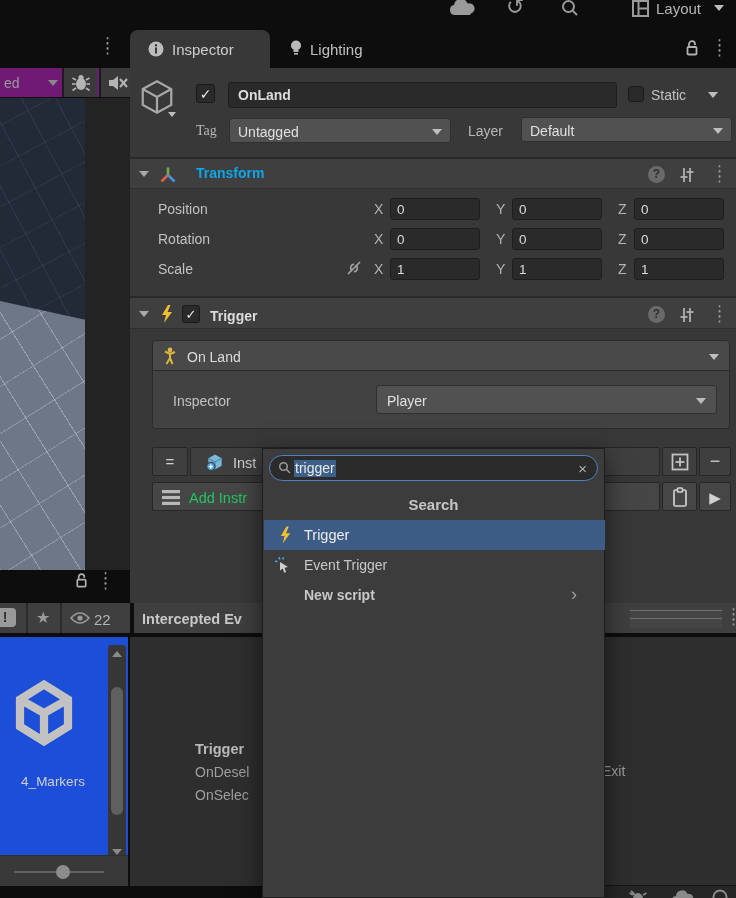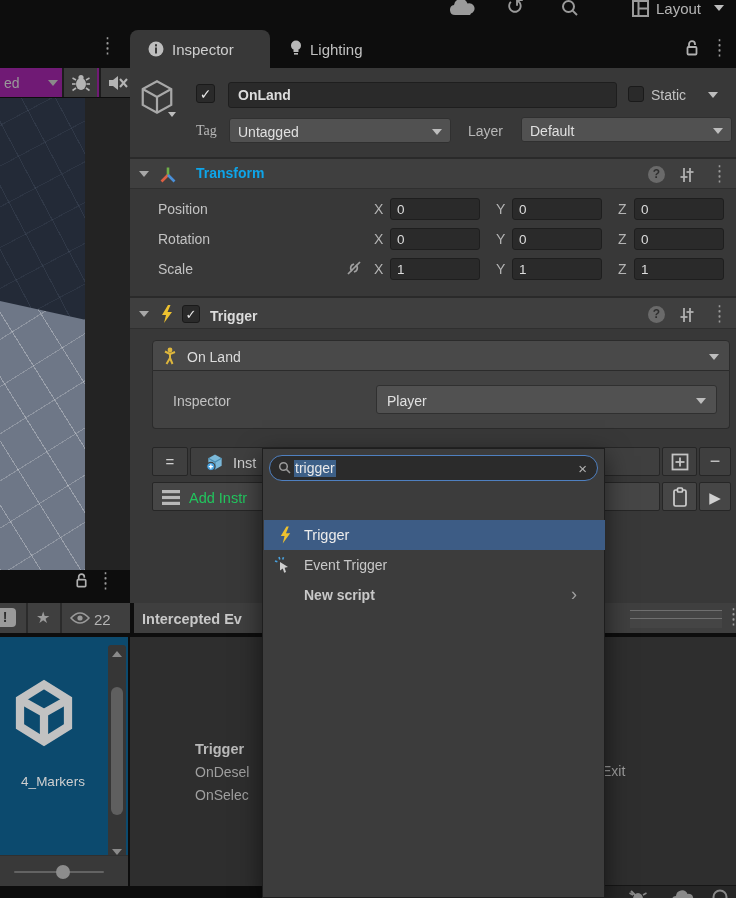--- a/index.html
+++ b/index.html
@@ -272,21 +272,21 @@
     <div class="abs txt" style="left:94px;top:9px;font-size:15px;color:#b4b4b4;">22</div>
   </div>
   <div class="abs hdr" style="left:134px;top:603px;width:696px;height:30px;">
     <div class="abs txt bold" style="left:8px;top:9px;font-size:14.5px;color:#c8c8c8;">Intercepted Ev</div>
     <div class="abs" style="left:496px;top:7px;width:92px;height:18px;background:#454545;border-top:1px solid #6f6f6f;box-sizing:border-box;">
       <div style="margin-top:7px;height:1px;background:#707070;"></div>
     </div>
     <div class="abs dots" style="left:592px;top:8px;">⋮<br>⋮</div>
   </div>
 
-  <div class="abs" style="left:0;top:637px;width:128px;height:249px;background:#0c4a6e;overflow:hidden;">
+  <div class="abs" style="left:0;top:637px;width:128px;height:249px;background:#1d4ed8;overflow:hidden;">
     <div class="abs" style="left:0;top:10px;width:106px;height:160px;">
       <svg style="margin:30px 0 0 8px;" width="72" height="72" viewBox="0 0 48 48">
         <path d="M8 15 L24 5 L40 15 L40 33 L24 43 L8 33 Z" fill="none" stroke="#c2c2c2" stroke-width="5.5"></path>
         <path d="M8 15 L24 24 L40 15 M24 24 L24 43" fill="none" stroke="#c2c2c2" stroke-width="5.5"></path>
       </svg>
       <div class="abs txt" style="left:0;top:128px;width:106px;text-align:center;font-size:13.5px;color:#cfcfcf;">4_Markers</div>
     </div>
 
     <div class="abs" style="left:108px;top:8px;width:18px;height:216px;background:#363636;border-radius:3px;">
       <div class="abs caret" style="left:4px;top:6px;border-top:none;border-bottom:6px solid #8a8a8a;"></div>
@@ -326,20 +326,21 @@
 
     <div class="abs" style="left:6px;top:6px;width:329px;height:26px;background:#2b2b2b;border:1.5px solid #4f80c0;border-radius:13px;box-sizing:border-box;">
       <svg class="abs" style="left:8px;top:5px;" width="13" height="13" viewBox="0 0 13 13">
         <circle cx="5.5" cy="5.5" r="3.8" fill="none" stroke="#9a9a9a" stroke-width="1.5"></circle>
         <line x1="8.4" y1="8.4" x2="12" y2="12" stroke="#9a9a9a" stroke-width="1.5"></line>
       </svg>
       <span class="abs" style="left:24px;top:3.5px;background:#3d6088;color:#e8e8e8;font-size:14px;line-height:17px;padding:0 1px;">trigger</span>
       <div class="abs txt" style="right:10px;top:5px;font-size:15px;color:#b0b0b0;">×</div>
     </div>
 
+    <div class="abs txt bold" style="left:0;top:48px;width:100%;text-align:center;font-size:15px;color:#c6c6c6;">Search</div>
 
     <div class="abs" style="left:1px;top:71px;width:341px;height:30px;background:#3d5c85;">
       <svg class="abs" style="left:14px;top:6px;" width="15" height="18" viewBox="0 0 16 18">
         <polygon points="9,0 3,10 7,10 5,18 13,7 8.5,7 11.5,0" fill="#edc12f"></polygon>
       </svg>
       <div class="abs txt" style="left:40px;top:8px;font-size:14.5px;color:#ececec;">Trigger</div>
     </div>
     <div class="abs" style="left:1px;top:101px;width:341px;height:30px;">
       <svg class="abs" style="left:10px;top:6px;" width="19" height="19" viewBox="0 0 19 19">
         <polygon points="6,6 14,11 10.6,11.8 12,16 10.2,16.7 8.8,12.5 6,14.6" fill="#cfcfcf"></polygon>

